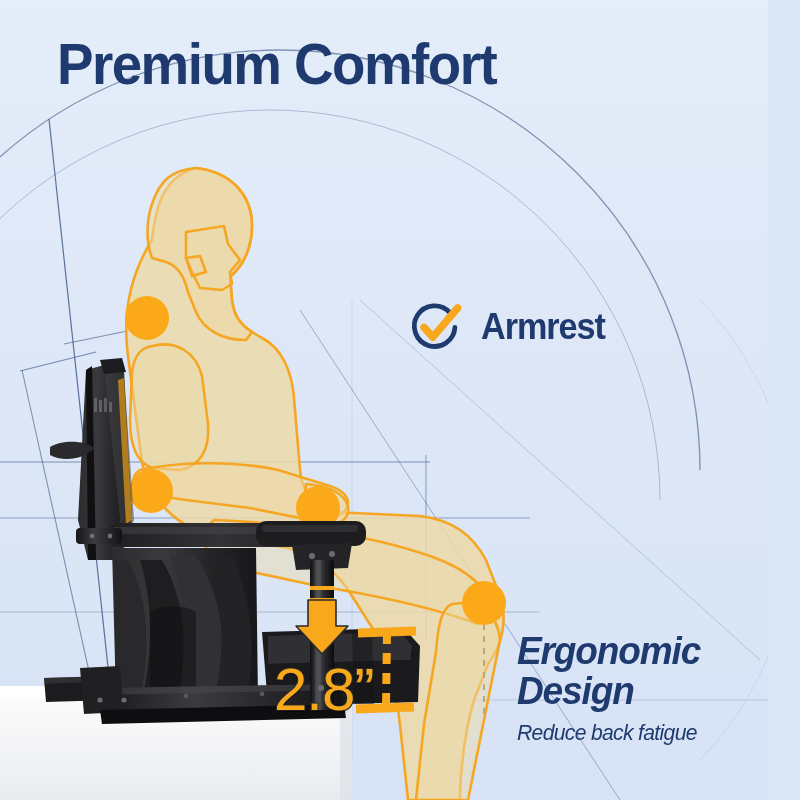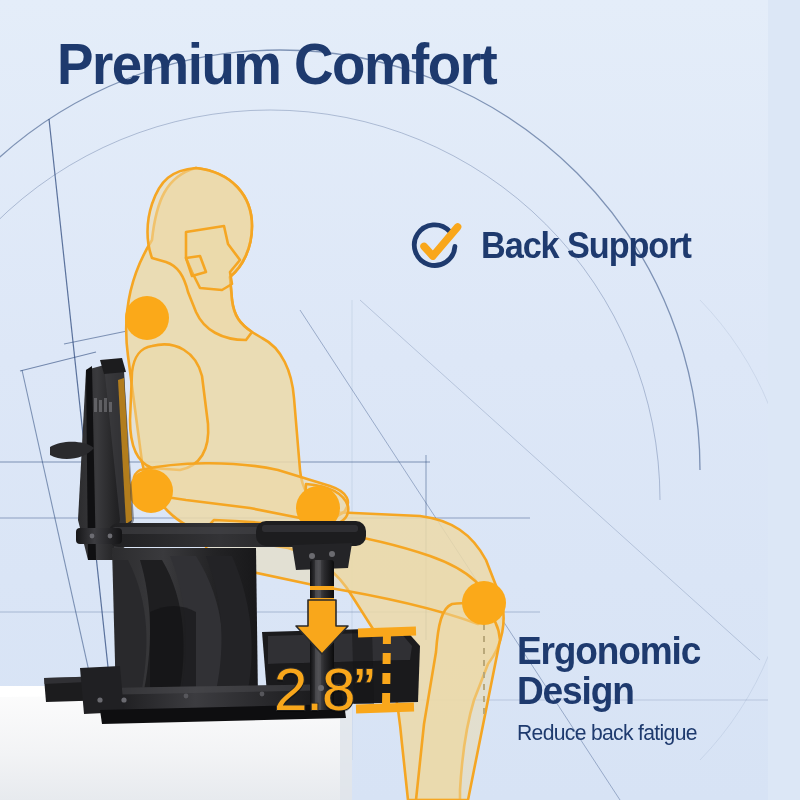--- a/index.html
+++ b/index.html
@@ -32,21 +32,21 @@
   #feature-0{left:409px;top:219px;}
   #feature-1{left:409px;top:300px;}
   .feat-icon{width:53px;height:53px;flex:0 0 53px;margin-right:19px;}
   .feat-label{
     font-size:36px;font-weight:bold;color:#1e3a6e;
     letter-spacing:-1.1px;white-space:nowrap;
     transform:scaleX(.95);transform-origin:left center;
   }
 
   
-  #ergo{position:absolute;left:517px;top:631px;}
+  #ergo{position:absolute;left:517px;top:631px;font-style:italic;}
   #ergo .h{
     font-size:39px;line-height:40px;font-weight:bold;color:#1e3a6e;
     letter-spacing:-1.2px;white-space:nowrap;
     transform:scaleX(.95);transform-origin:left top;
   }
   #ergo .sub{
     margin-top:9px;
     font-size:22px;font-weight:normal;color:#1e3a6e;
     letter-spacing:-.7px;white-space:nowrap;
     transform:scaleX(.96);transform-origin:left top;
@@ -327,28 +327,28 @@
 
     <g stroke="#F9A71B" fill="none">
       <path d="M 358 633 L 416 631" stroke-width="9" stroke-linecap="butt"></path>
       <path d="M 356 709 L 414 707" stroke-width="9" stroke-linecap="butt"></path>
       <path d="M 387 633 L 386 707" stroke-width="8" stroke-dasharray="11 9"></path>
     </g>
   </svg>
 
   <div id="title">Premium Comfort</div>
 
-  <div class="feature" id="feature-0">
+
+  <div class="feature" id="feature-1">
     <svg class="feat-icon" viewBox="0 0 60 60" xmlns="http://www.w3.org/2000/svg">
       <path d="M 46 14 A 23 23 0 1 0 52 31" fill="none" stroke="#1e3a6e" stroke-width="5.4" stroke-linecap="round"></path>
       <path d="M 17 31 L 27 42 L 55 9" fill="none" stroke="#F9A71B" stroke-width="8.5" stroke-linecap="round" stroke-linejoin="round"></path>
     </svg>
-    <span class="feat-label">Back Support</span>
+    <span class="feat-label">Armrest</span>
   </div>
-
 
   <div id="ergo">
     <div class="h">Ergonomic</div>
     <div class="h">Design</div>
     <div class="sub">Reduce back fatigue</div>
   </div>
 
   <div id="measure-value">2.8”</div>
 
 </div>

